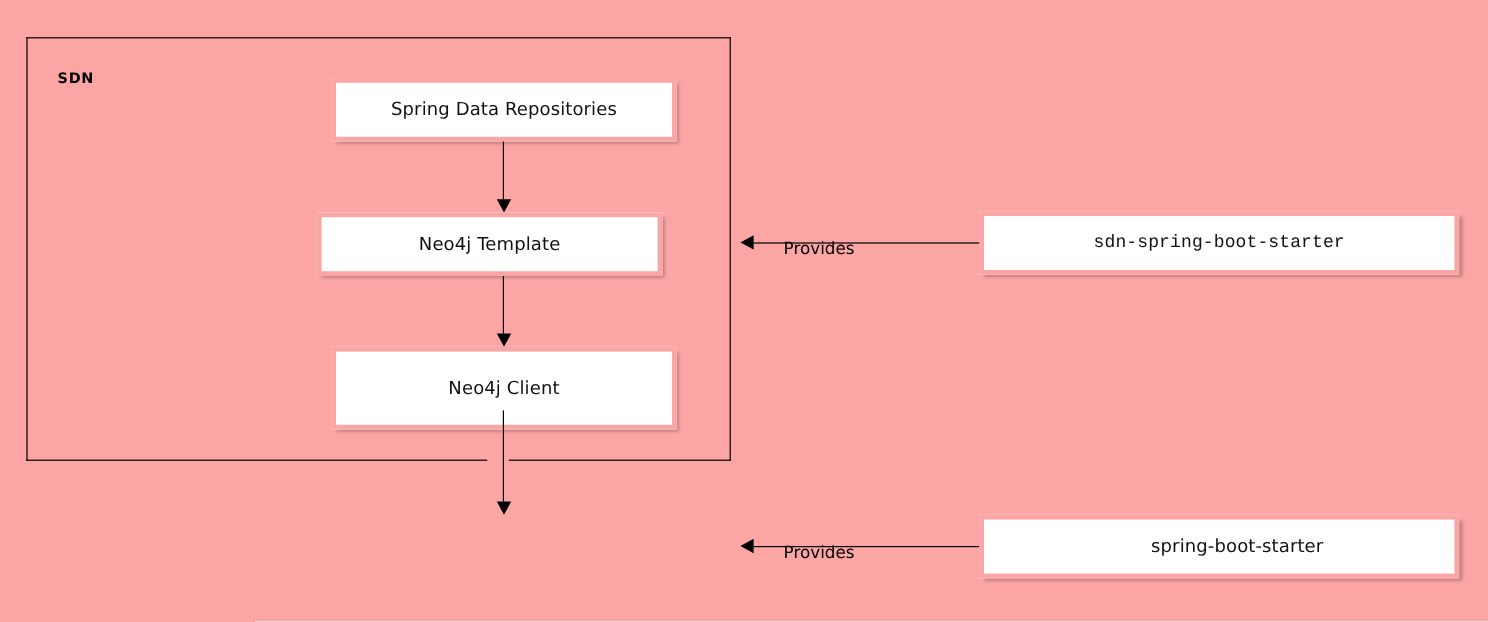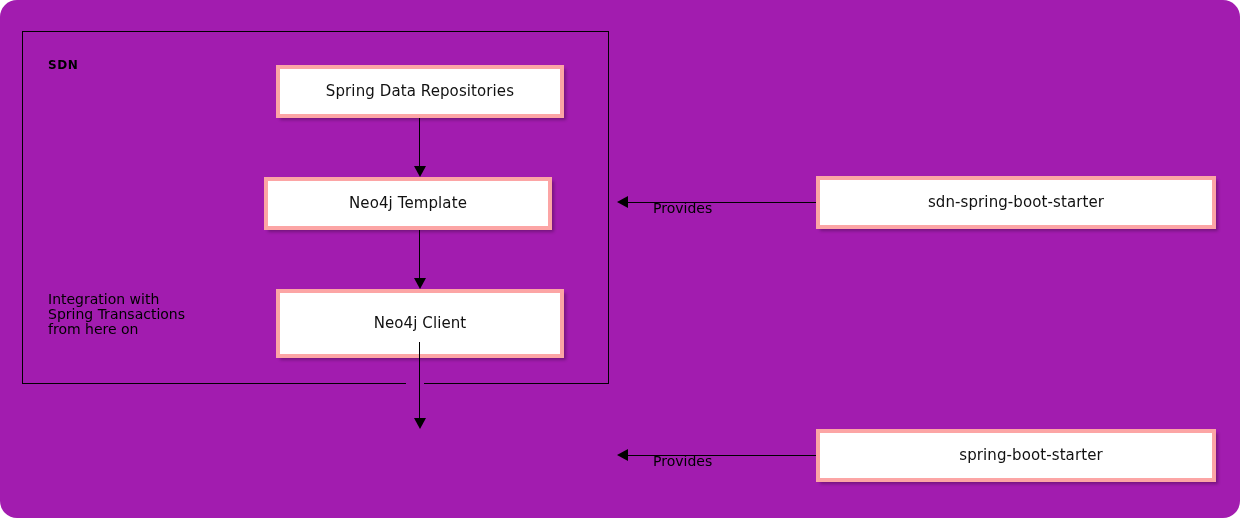--- a/index.html
+++ b/index.html
@@ -9,23 +9,22 @@
     background: #ffffff;
   }
   body {
     font-family: "DejaVu Sans", "Liberation Sans", sans-serif;
     color: #000000;
   }
   #canvas {
     position: relative;
     width: 1240px;
     height: 518px;
-    background: #a21caf;
+    background: #fca5a5;
     overflow: hidden;
-    border-radius: 17px;
   }
 
   
   .box {
     position: absolute;
     background: #ffffff;
     border: 4px solid #fca5a5;
     box-shadow: 3px 3px 3px -1px rgba(0,0,0,0.28);
     box-sizing: border-box;
     display: flex;
@@ -116,23 +115,20 @@
 
     <div class="frame-edge" style="left:608px; top:31px; width:1px; height:353px;"></div>
 
     <div class="frame-edge" style="left:22px; top:383px; width:384px; height:1px;"></div>
 
     <div class="frame-edge" style="left:424px; top:383px; width:185px; height:1px;"></div>
 
     <div class="frame-title" style="left:48px; top:58px;">SDN</div>
   </div>
 
-  <div class="note" style="left:48px; top:292px;">Integration with
-Spring Transactions
-from here on</div>
 
   <div class="box" style="left:276px; top:65px; width:288px; height:53px;">
     <span class="box-label">Spring Data Repositories</span>
   </div>
 
   <div class="box" style="left:264px; top:177px; width:288px; height:53px;">
     <span class="box-label">Neo4j Template</span>
   </div>
 
   <div class="box" style="left:276px; top:289px; width:288px; height:69px;">
@@ -142,21 +138,21 @@
 
   <div class="v-line" style="left:419px; top:118px; height:48px;"></div>
   <div class="arrow-down" style="left:414px; top:166px;"></div>
 
   <div class="v-line" style="left:419px; top:230px; height:48px;"></div>
   <div class="arrow-down" style="left:414px; top:278px;"></div>
 
   <div class="v-line" style="left:419px; top:342px; height:76px;"></div>
   <div class="arrow-down" style="left:414px; top:418px;"></div>
 
-  <div class="box" style="left:816px; top:176px; width:400px; height:53px;">
+  <div class="box" style="left:816px; top:176px; width:400px; height:53px;font-family:Liberation Mono, monospace;">
     <span class="box-label">sdn-spring-boot-starter</span>
   </div>
 
   <div class="box" style="left:816px; top:429px; width:400px; height:53px;padding-left:30px;">
     <span class="box-label">spring-boot-starter</span>
   </div>
 
   <div class="h-line" style="left:628px; top:202px; width:188px;"></div>
   <div class="arrow-left" style="left:617px; top:196px;"></div>
   <div class="edge-label" style="left:653px; top:180px;">Provides</div>

